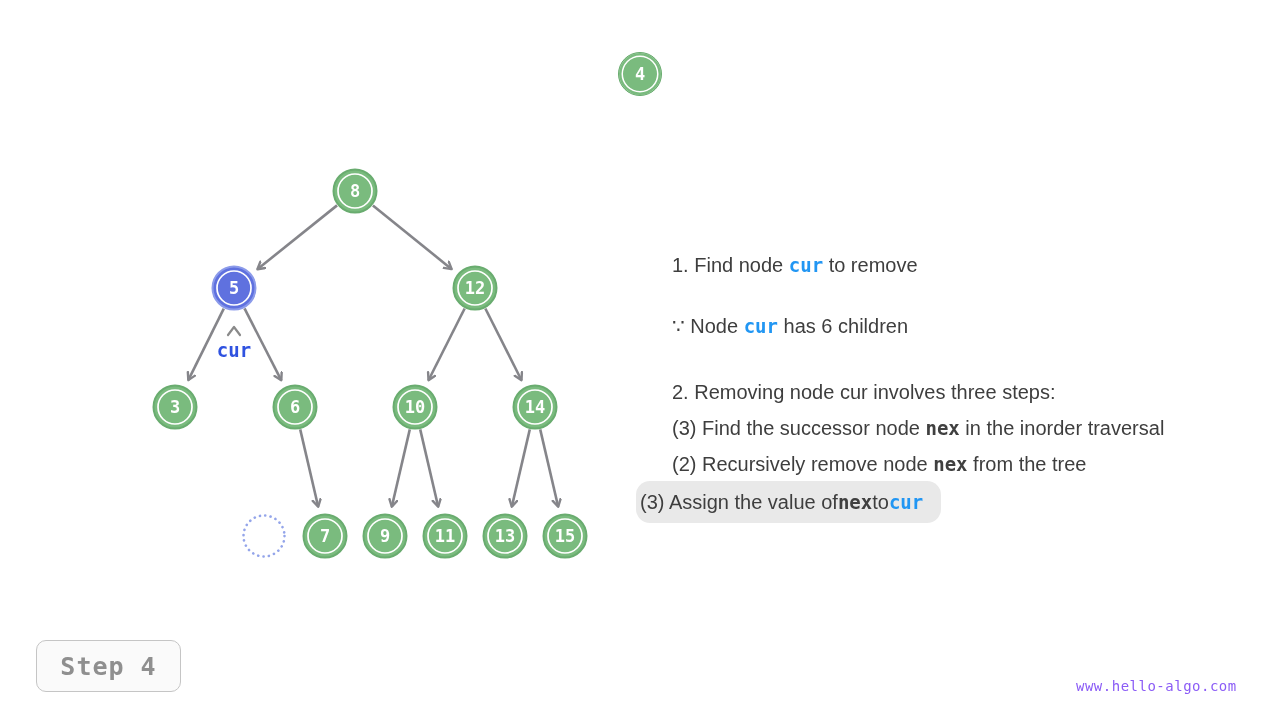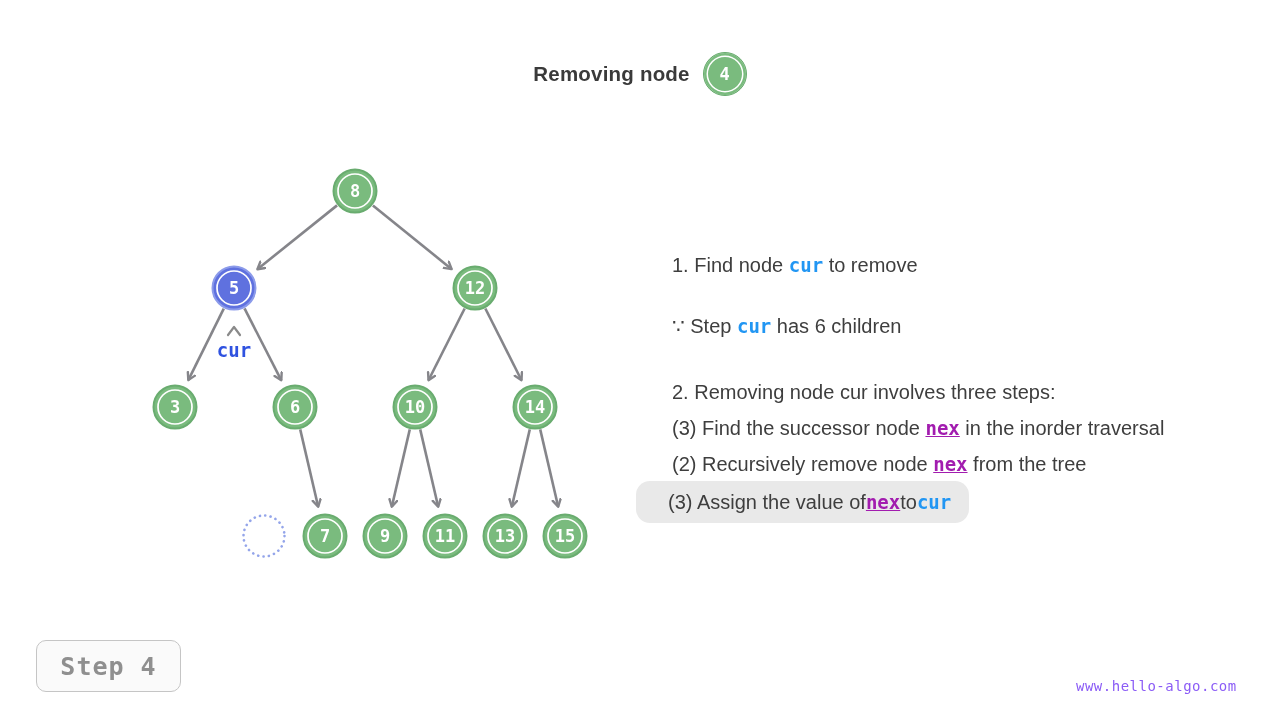--- a/index.html
+++ b/index.html
@@ -27,26 +27,26 @@
   }
   #tree-svg{position:absolute;left:0;top:0;}
   .note-line{
     position:absolute;left:672px;height:28px;line-height:28px;
     font-size:20px;color:#3e3e3e;white-space:nowrap;
   }
   .kw{
     font-family:"DejaVu Sans Mono", monospace;font-weight:bold;font-size:19px;
   }
   .kw-cur{color:#2196f3;}
-  .kw-nex{color:#a21caf;text-decoration:underline;}
+  .kw-nex{color:#404040;}
   .pill{
     position:absolute;left:636px;top:481px;height:42px;
     background:#e9e9e9;border-radius:14px;
     display:flex;align-items:flex-end;
-    padding:0 18px 0 32px;
+    padding:0 18px 0 4px;
     font-size:20px;color:#3e3e3e;white-space:nowrap;line-height:42px;
   }
   .step-box{
     position:absolute;left:36px;top:640px;width:145px;height:52px;
     background:#fafafa;border:1.5px solid #c5c5c5;border-radius:10px;
     box-sizing:border-box;
     display:flex;align-items:center;justify-content:center;
   }
   .step-box span{
     font-family:"DejaVu Sans Mono", monospace;font-weight:bold;
@@ -55,21 +55,20 @@
   .watermark{
     position:absolute;left:1076px;top:678px;
     font-family:"DejaVu Sans Mono", monospace;
     font-size:14px;color:#8b5cf6;letter-spacing:0.5px;
   }
 </style>
 </head>
 <body>
 
 <div class="title-row">
-  <span class="title-text">Removing node</span>
   <span class="title-node">
       <span>4</span>
     </span>
 </div>
 
 <svg id="tree-svg" width="640" height="620" viewBox="0 0 640 620">
     <defs>
       <marker id="arrow" markerUnits="userSpaceOnUse" markerWidth="14" markerHeight="14" refX="8" refY="5" orient="auto">
         <polyline points="1,1 8,5 1,9" fill="none" stroke="#85858a" stroke-width="2.4" stroke-linecap="round" stroke-linejoin="round"></polyline>
       </marker>
@@ -147,21 +146,21 @@
       <circle cx="565" cy="536" r="21.5" fill="#7abb7e" stroke="#69ac6f" stroke-width="2"></circle>
       <circle cx="565" cy="536" r="17" fill="none" stroke="#ffffff" stroke-width="1.7"></circle>
       <text x="565" y="542" text-anchor="middle" fill="#ffffff" font-family="&quot;DejaVu Sans Mono&quot;, monospace" font-size="17" font-weight="bold">15</text>
     </g>
     <polyline points="228,335 234,327 240,335" fill="none" stroke="#8a8a8a" stroke-width="2.2" stroke-linecap="round" stroke-linejoin="round"></polyline>
     <text x="234" y="357" text-anchor="middle" fill="#2f52e0" font-family="&quot;DejaVu Sans Mono&quot;, monospace" font-size="19" font-weight="bold">cur</text>
   </svg>
 
 <div>
   <div class="note-line" style="top:251px"><span>1. Find node </span><span class="kw kw-cur">cur</span><span> to remove</span></div>
-  <div class="note-line" style="top:312px"><span>∵ Step </span><span class="kw kw-cur">cur</span><span> has 6 children</span></div>
+  <div class="note-line" style="top:312px"><span>∵ Node </span><span class="kw kw-cur">cur</span><span> has 6 children</span></div>
   <div class="note-line" style="top:378px"><span>2. Removing node cur involves three steps:</span></div>
   <div class="note-line" style="top:414px"><span>(3) Find the successor node </span><span class="kw kw-nex">nex</span><span> in the inorder traversal</span></div>
   <div class="note-line" style="top:450px"><span>(2) Recursively remove node </span><span class="kw kw-nex">nex</span><span> from the tree</span></div>
   <div class="pill">
       <span>(3) Assign the value of </span>
       <span class="kw kw-nex">nex</span>
       <span> to </span>
       <span class="kw kw-cur">cur</span>
     </div>
 </div>

